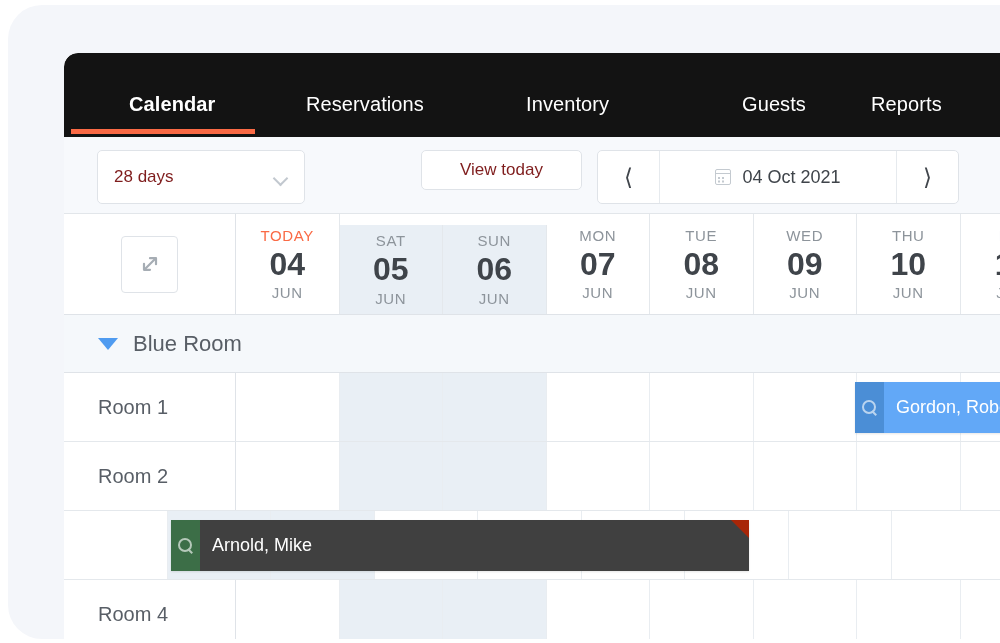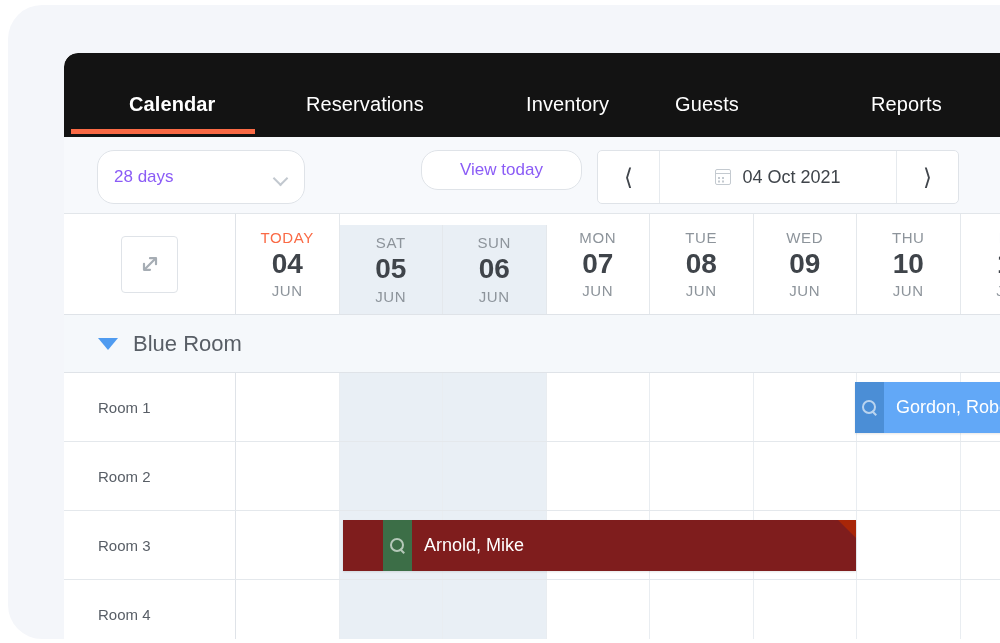--- a/index.html
+++ b/index.html
@@ -65,25 +65,25 @@
   #toolbar {
     position: relative;
     height: 77px;
     background: #f7f9fc;
     border-bottom: 1px solid #e2e6ea;
   }
   .tb-btn {
     position: absolute;
     background: #ffffff;
     border: 1px solid #dfe3e8;
-    border-radius: 17px;
-    display: flex;
-    align-items: center;
-    cursor: pointer;
-    color: #8b5cf6;
+    border-radius: 5px;
+    display: flex;
+    align-items: center;
+    cursor: pointer;
+    color: #7f1d1d;
     font-size: 17px;
   }
   #select-range {
     left: 33px; top: 13px;
     width: 208px; height: 54px;
     padding: 0 16px;
     justify-content: space-between;
   }
   .chev-down {
     width: 13px; height: 8px;
@@ -181,21 +181,21 @@
     cursor: pointer;
   }
   .day-col.weekend { background: #e9eff5; margin-top: 11px; }
   .day-dow {
     font-size: 15px;
     color: #8d949b;
     letter-spacing: 0.6px;
   }
   .day-col.today .day-dow { color: #fa6a45; }
   .day-num {
-    font-size: 28px;
+    font-size: 32px;
     font-weight: bold;
     color: #3f444a;
     line-height: 1.15;
   }
   .day-mon {
     font-size: 15px;
     color: #8d949b;
     letter-spacing: 0.6px;
   }
 
@@ -232,21 +232,21 @@
   }
   .room-label-cell {
     flex: 0 0 172px;
     border-right: 1px solid #dfe3e8;
     display: flex;
     align-items: center;
     padding-left: 34px;
     background: #ffffff;
   }
   .room-label {
-    font-size: 15px;
+    font-size: 20px;
     color: #585e66;
   }
   .row-cells {
     position: relative;
     flex: 1;
     display: flex;
   }
   .grid-cell {
     flex: 0 0 103.5px;
     border-right: 1px solid #e9edf1;
@@ -315,21 +315,21 @@
 <body>
 
 <div id="outer-panel">
   <div id="app-window">
 
     <div id="topnav" style="background: rgb(19, 19, 19);">
       <div id="nav-tabs">
           <div class="nav-tab active" style="position: absolute; left: 63px; top: 40px;">Calendar</div>
           <div class="nav-tab" style="position: absolute; left: 240px; top: 40px;">Reservations</div>
           <div class="nav-tab" style="position: absolute; left: 460px; top: 40px;">Inventory</div>
-          <div class="nav-tab" style="position: absolute; left: 609px; top: 40px;">Guests</div>
+          <div class="nav-tab" style="position: absolute; left: 676px; top: 40px;">Guests</div>
           <div class="nav-tab" style="position: absolute; left: 805px; top: 40px;">Reports</div>
         </div>
       <div id="nav-underline" style="background: rgb(250, 106, 69);"></div>
     </div>
 
     <div id="toolbar">
 
       <div class="tb-btn" id="select-range">
         <span>28 days</span>
         <span class="chev-down"></span>
@@ -442,33 +442,30 @@
               <div class="grid-cell weekend"></div>
               <div class="grid-cell weekend"></div>
               <div class="grid-cell"></div>
               <div class="grid-cell"></div>
               <div class="grid-cell"></div>
               <div class="grid-cell"></div>
               <div class="grid-cell"></div>
             </div>
           </div>
           <div class="room-row">
-            <div class="room-label-cell">
-              <span class="room-label">Room 3</span>
-            </div>
             <div class="row-cells">
               <div class="grid-cell"></div>
               <div class="grid-cell weekend"></div>
               <div class="grid-cell weekend"></div>
               <div class="grid-cell"></div>
               <div class="grid-cell"></div>
               <div class="grid-cell"></div>
               <div class="grid-cell"></div>
               <div class="grid-cell"></div>
-              <div class="resv" style="left: 107px; width: 513px; background: #7f1d1d; padding-left: 40px;">
+              <div class="resv" style="left: 107px; width: 578px; background: #404040;">
                 <div class="resv-handle" style="background: rgb(60, 110, 71);">
                   <span class="mag"></span>
                 </div>
                 <div class="resv-body">
                   <span class="resv-name">Arnold, Mike</span>
                   <span class="resv-flag" style="border-top-color: rgb(168, 38, 8);"></span>
                 </div>
               </div>
             </div>
           </div>

